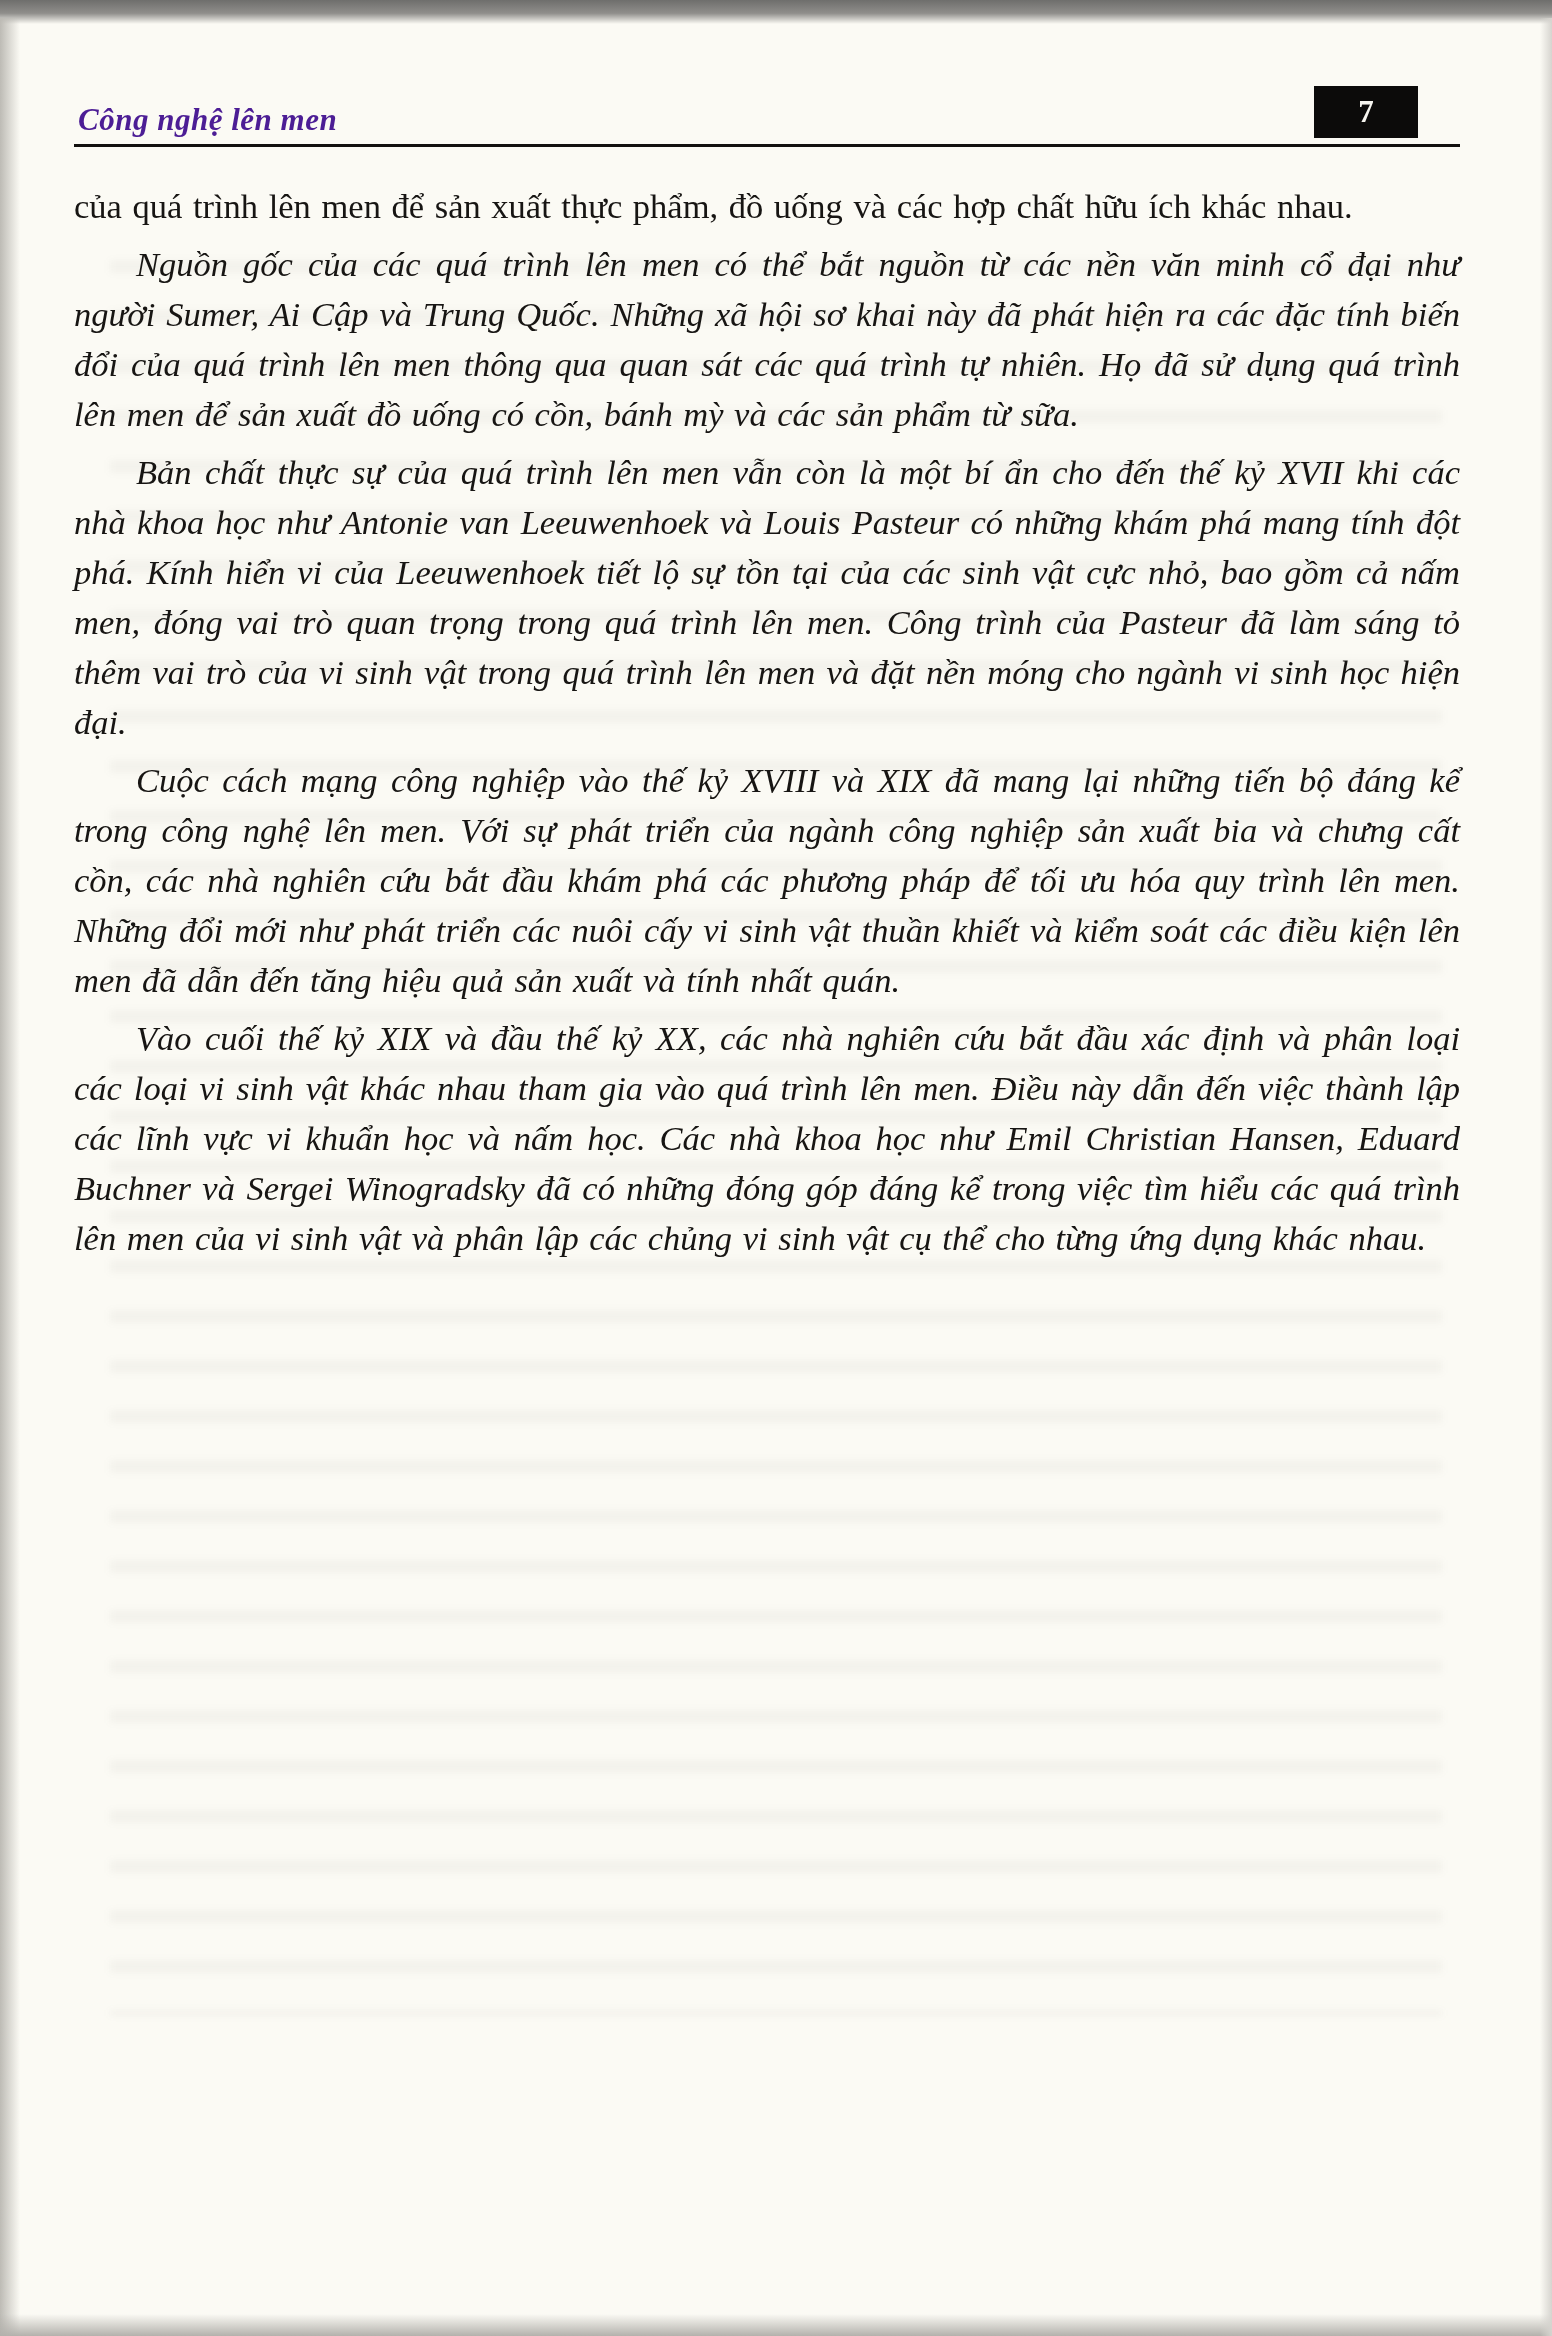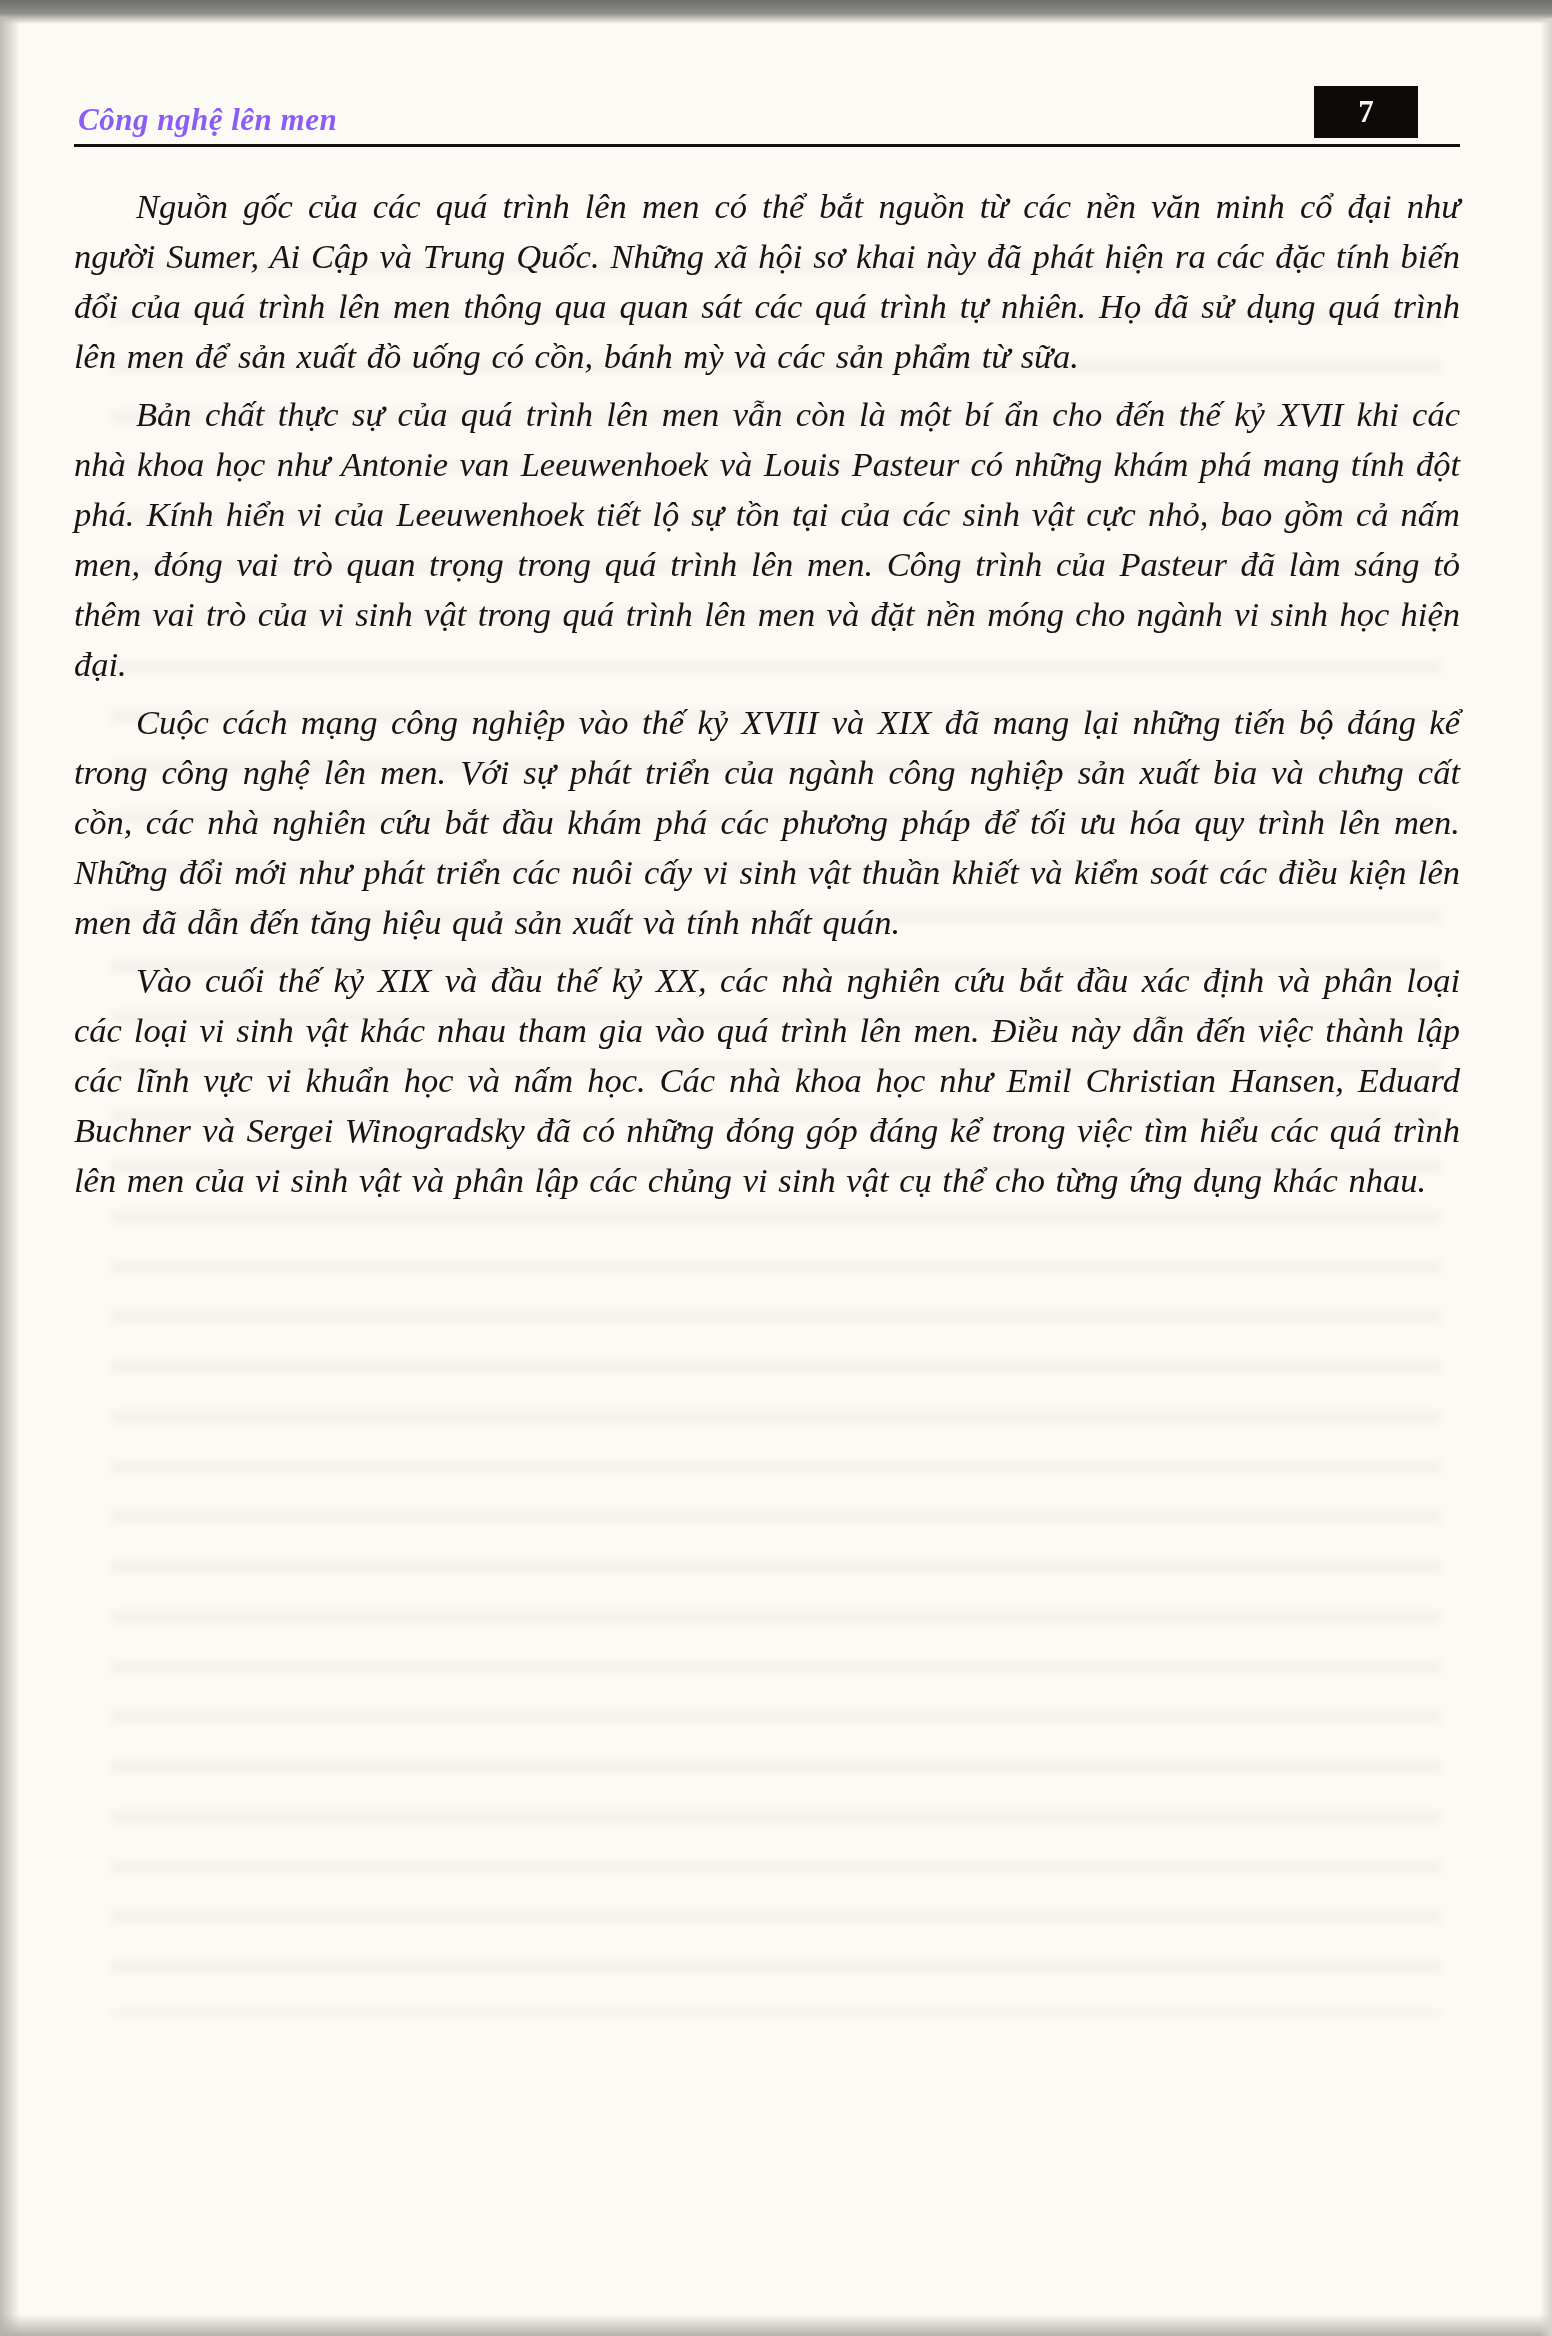--- a/index.html
+++ b/index.html
@@ -72,21 +72,21 @@
     padding-bottom: 6px;
     border-bottom: 3px solid #12100e;
   }
 
   .running-title {
     font-style: italic;
     font-weight: bold;
     font-size: 31px;
     letter-spacing: 0.5px;
     padding-left: 4px;
-    color: #8b5cf6;
+    color: #4c1d95;
   }
 
   .page-number-box {
     width: 104px;
     height: 52px;
     background: #0c0b0a;
     color: #f6f5ef;
     display: flex;
     align-items: center;
     justify-content: center;
@@ -126,20 +126,21 @@
   <div class="content">
 
     <div class="page-header">
       <span class="running-title">Công nghệ lên men</span>
       <span class="page-number-box">
         <span>7</span>
       </span>
     </div>
 
     <div class="body-text">
+      <p class="para">của quá trình lên men để sản xuất thực phẩm, đồ uống và các hợp chất hữu ích khác nhau.</p>
       <p class="para indent">Nguồn gốc của các quá trình lên men có thể bắt nguồn từ các nền văn minh cổ đại như người Sumer, Ai Cập và Trung Quốc. Những xã hội sơ khai này đã phát hiện ra các đặc tính biến đổi của quá trình lên men thông qua quan sát các quá trình tự nhiên. Họ đã sử dụng quá trình lên men để sản xuất đồ uống có cồn, bánh mỳ và các sản phẩm từ sữa.</p>
       <p class="para indent">Bản chất thực sự của quá trình lên men vẫn còn là một bí ẩn cho đến thế kỷ XVII khi các nhà khoa học như Antonie van Leeuwenhoek và Louis Pasteur có những khám phá mang tính đột phá. Kính hiển vi của Leeuwenhoek tiết lộ sự tồn tại của các sinh vật cực nhỏ, bao gồm cả nấm men, đóng vai trò quan trọng trong quá trình lên men. Công trình của Pasteur đã làm sáng tỏ thêm vai trò của vi sinh vật trong quá trình lên men và đặt nền móng cho ngành vi sinh học hiện đại.</p>
       <p class="para indent">Cuộc cách mạng công nghiệp vào thế kỷ XVIII và XIX đã mang lại những tiến bộ đáng kể trong công nghệ lên men. Với sự phát triển của ngành công nghiệp sản xuất bia và chưng cất cồn, các nhà nghiên cứu bắt đầu khám phá các phương pháp để tối ưu hóa quy trình lên men. Những đổi mới như phát triển các nuôi cấy vi sinh vật thuần khiết và kiểm soát các điều kiện lên men đã dẫn đến tăng hiệu quả sản xuất và tính nhất quán.</p>
       <p class="para indent">Vào cuối thế kỷ XIX và đầu thế kỷ XX, các nhà nghiên cứu bắt đầu xác định và phân loại các loại vi sinh vật khác nhau tham gia vào quá trình lên men. Điều này dẫn đến việc thành lập các lĩnh vực vi khuẩn học và nấm học. Các nhà khoa học như Emil Christian Hansen, Eduard Buchner và Sergei Winogradsky đã có những đóng góp đáng kể trong việc tìm hiểu các quá trình lên men của vi sinh vật và phân lập các chủng vi sinh vật cụ thể cho từng ứng dụng khác nhau.</p>
     </div>
 
   </div>
 </div>
 
 </body></html>

